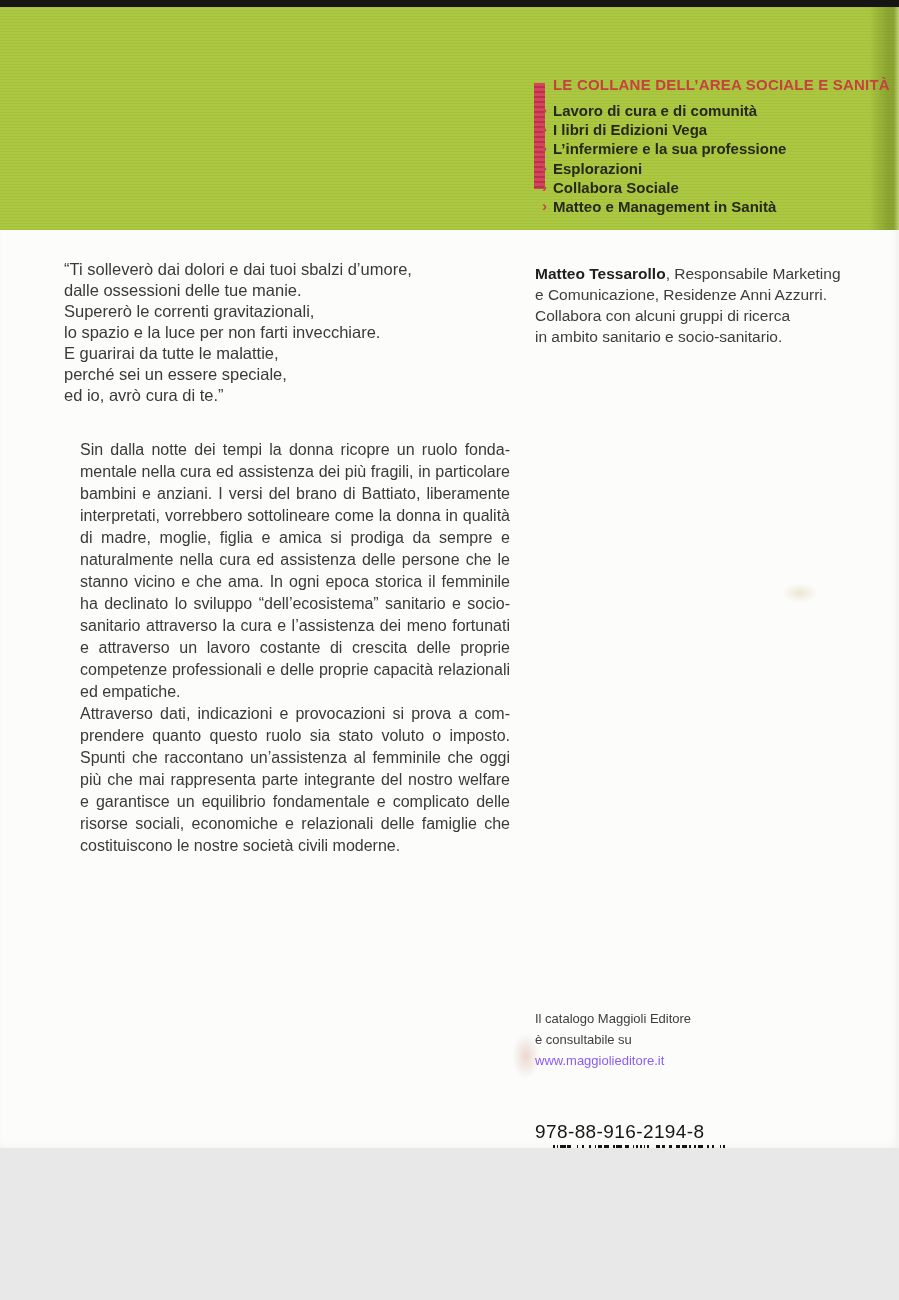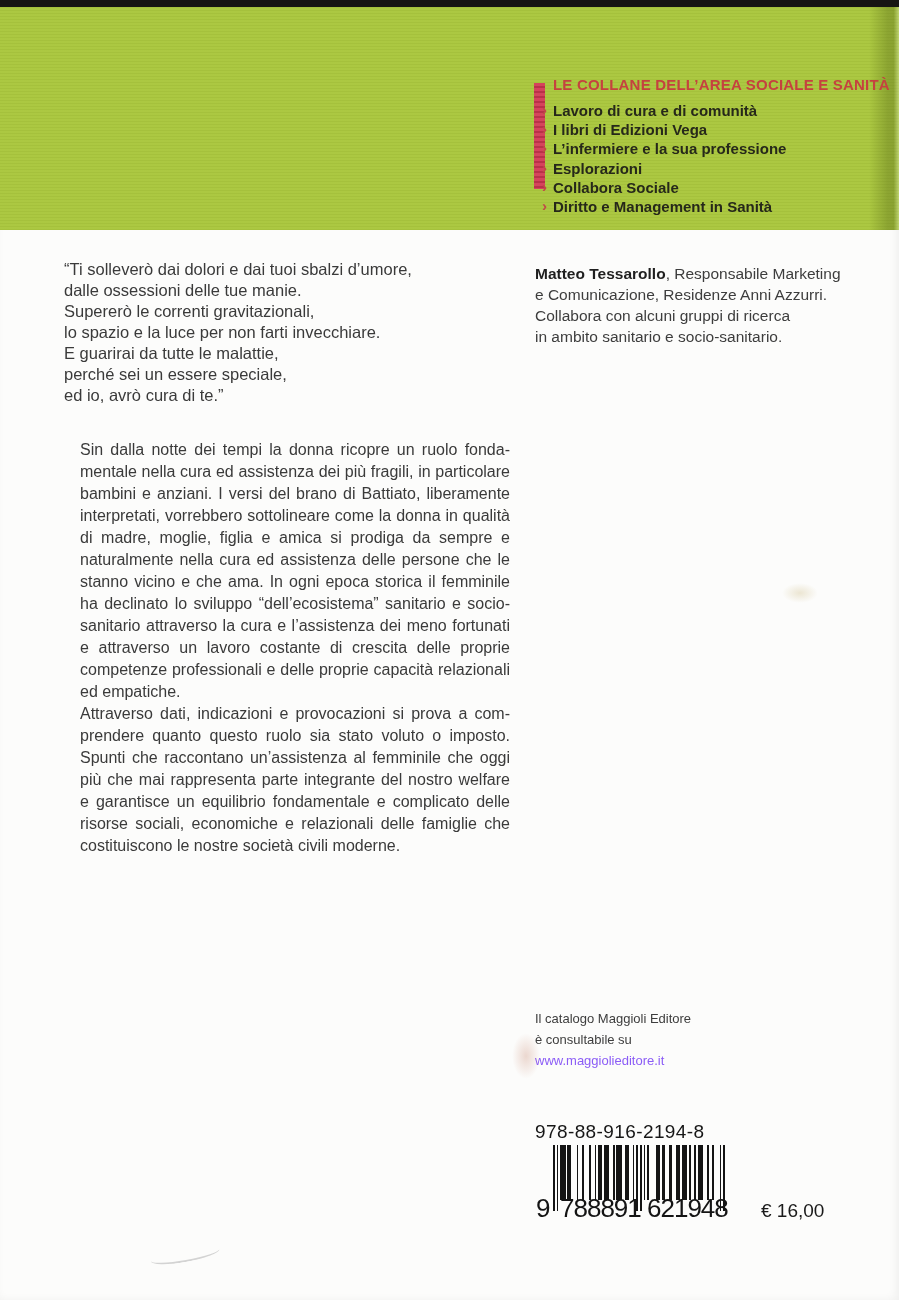--- a/index.html
+++ b/index.html
@@ -1,17 +1,17 @@
 <!DOCTYPE html>
 <html><head>
 <meta charset="utf-8">
 <style>
   html,body{margin:0;padding:0;background:#e8e8e8;}
   .cover{
-    position:relative; width:899px; height:1300px; margin:0 auto;
+    position:relative; width:899px; height:1148px; margin:0 auto;
     background:#fcfcfb; overflow:hidden;
     font-family:"Liberation Sans", sans-serif;
     box-shadow:inset -3px 0 8px rgba(0,0,0,0.05);
   }
   
   .top-strip{position:absolute;left:0;top:0;width:100%;height:7px;background:#171513;}
   
   .green-band{position:absolute;left:0;top:7px;width:100%;height:223px;background:#aac73e;}
   .green-band::before{
     content:"";position:absolute;inset:0;
@@ -90,21 +90,21 @@
           <li><span class="chev">›</span><span>Lavoro di cura e di comunità</span></li>
 
           <li><span class="chev">›</span><span>I libri di Edizioni Vega</span></li>
 
           <li><span class="chev">›</span><span>L’infermiere e la sua professione</span></li>
 
           <li><span class="chev">›</span><span>Esplorazioni</span></li>
 
           <li><span class="chev">›</span><span>Collabora Sociale</span></li>
 
-          <li><span class="chev">›</span><span>Diritto e Management in Sanità</span></li>
+          <li><span class="chev">›</span><span>Matteo e Management in Sanità</span></li>
         </ul>
     </div>
   </div>
 
   <div class="quote">
 
       <div>“Ti solleverò dai dolori e dai tuoi sbalzi d’umore,</div>
 
       <div>dalle ossessioni delle tue manie.</div>
 

